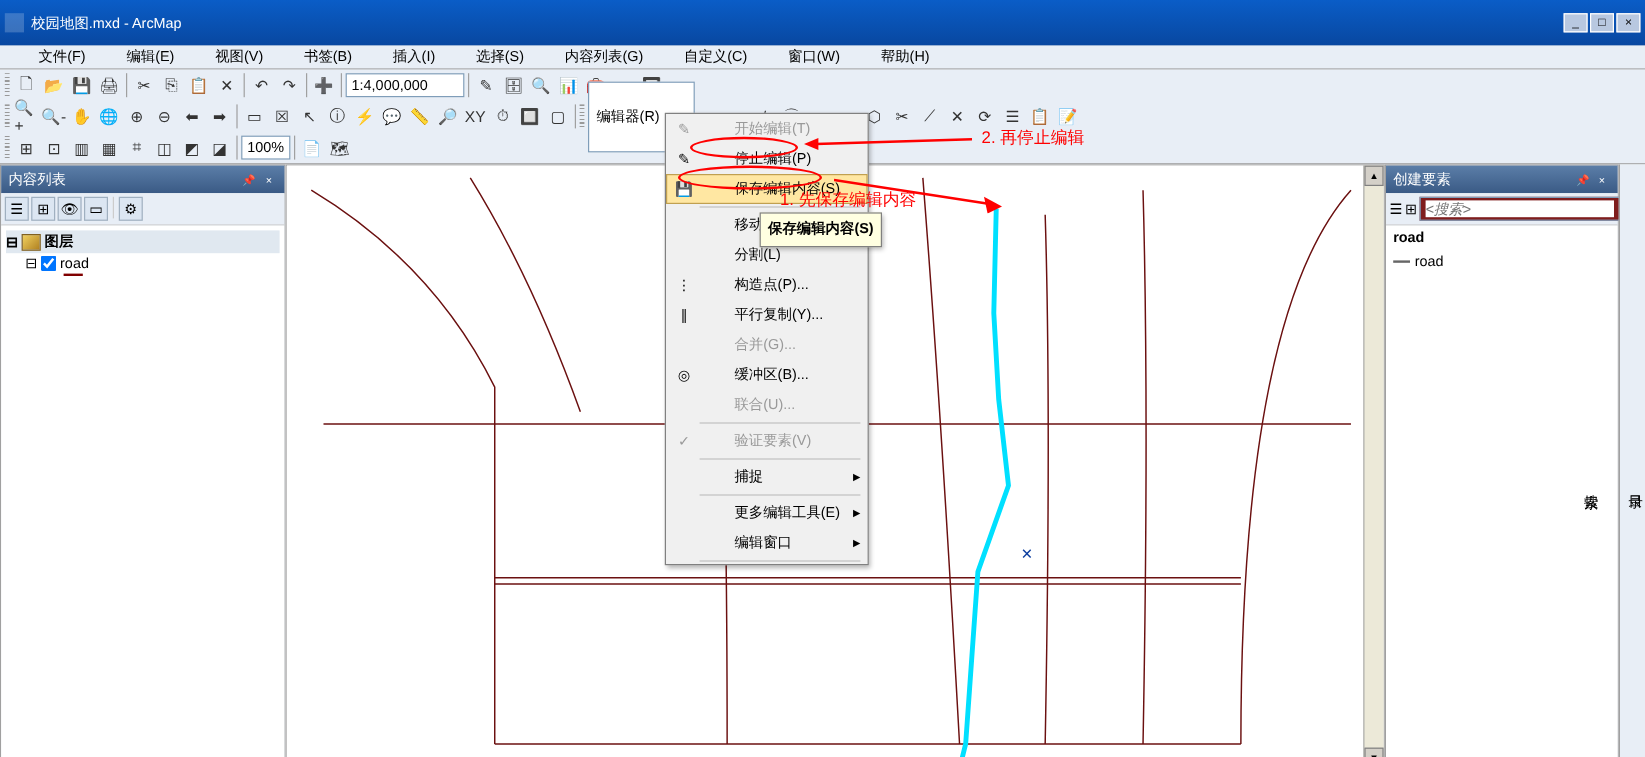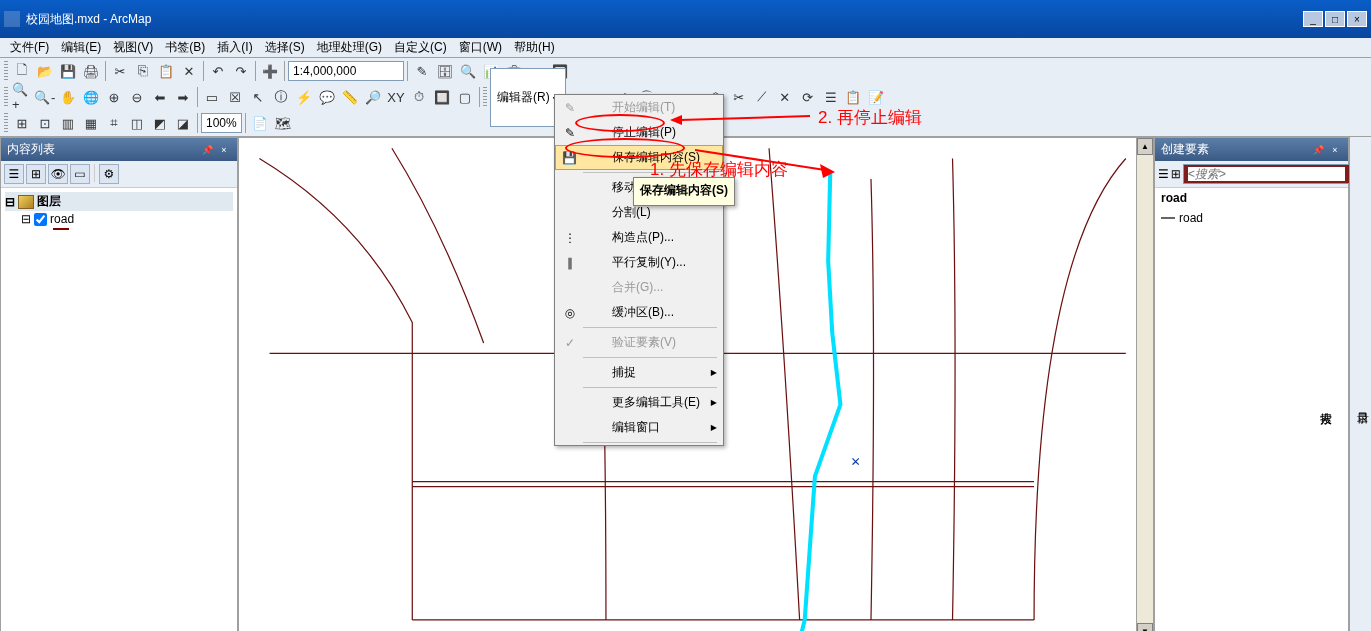--- a/index.html
+++ b/index.html
@@ -3,28 +3,28 @@
 <meta charset="utf-8">
 <style>
 * { box-sizing: border-box; margin: 0; padding: 0; font-family: "SimSun", "Microsoft YaHei", sans-serif; font-size: 12px; }
 body { width: 1371px; height: 631px; background: #eee; overflow: hidden; position: relative; }
 .titlebar { background: linear-gradient(to bottom, #0a5dc7, #0847a0); color: #fff; height: 38px; display: flex; align-items: center; padding: 0 4px; }
 .titlebar .icon { width: 16px; height: 16px; background: #fff3; margin-right: 6px; }
 .titlebar .title { flex: 1; font-size: 12px; }
 .titlebar .winbtns { display: flex; gap: 2px; }
 .titlebar .winbtn { width: 20px; height: 16px; background: #b8c8e0; border: 1px solid #fff; display: flex; align-items: center; justify-content: center; font-size: 10px; color: #000; }
 .menubar { background: #e8eef6; height: 20px; display: flex; align-items: center; border-bottom: 1px solid #a0a0a0; padding-left: 4px; }
-.menubar .item { padding: 2px 6px; cursor: default; }
+.menubar .item { padding: 2px 6px; cursor: default; margin-left: 22px; }
 .toolbar-area { background: #e8eef6; border-bottom: 1px solid #a0a0a0; }
 .toolbar-row { display: flex; align-items: center; height: 26px; padding-left: 4px; gap: 1px; }
 .toolbar-row .grip { width: 4px; height: 20px; background: repeating-linear-gradient(to bottom, #999 0, #999 1px, transparent 1px, transparent 3px); margin-right: 2px; }
 .tbtn { width: 22px; height: 22px; border: 1px solid transparent; display: flex; align-items: center; justify-content: center; font-size: 13px; color: #333; }
 .sep { width: 1px; height: 20px; background: #a0a0a0; margin: 0 2px; }
-.scale-box { width: 116px; height: 20px; border: 1px solid #7f9db9; background: #fff; padding: 1px 4px; display: flex; align-items: center; }
-.editor-btn { border: 1px solid #7f9db9; background: #fff; padding: 20px 6px; display: flex; align-items: flex-end; gap: 3px; }
+.scale-box { width: 99px; height: 20px; border: 1px solid #7f9db9; background: #fff; padding: 1px 4px; display: flex; align-items: center; }
+.editor-btn { border: 1px solid #7f9db9; background: #fff; padding: 20px 6px; display: flex; align-items: flex-end; gap: 16px; }
 .main-area { display: flex; height: calc(100% - 22px - 20px - 78px); }
 .panel { background: #eef2f8; border: 1px solid #a0a0a0; display: flex; flex-direction: column; }
 .panel-header { background: linear-gradient(to bottom, #5b7ea8, #3a5a85); color: #fff; padding: 3px 6px; font-size: 12px; display: flex; align-items: center; justify-content: space-between; gap: 12px; }
 .panel-header .pbtns { display: flex; gap: 2px; }
 .panel-header .pbtn { width: 14px; height: 14px; display: flex; align-items: center; justify-content: center; font-size: 9px; cursor: default; }
 .panel-toolbar { background: #e8eef6; padding: 3px; border-bottom: 1px solid #ccc; display: flex; gap: 2px; }
 .panel-toolbar .ptbtn { width: 20px; height: 20px; border: 1px solid #a0b0c0; background: #dce6f2; display: flex; align-items: center; justify-content: center; }
 .toc { flex: 1; background: #fff; padding: 4px; overflow: auto; }
 .toc .node { display: flex; align-items: center; gap: 3px; padding: 1px 0; }
 .toc .node.root { font-weight: bold; background: #e0e8f0; }
@@ -45,21 +45,21 @@
 .context-menu .mitem .micon { width: 18px; height: 16px; display: flex; align-items: center; justify-content: center; }
 .context-menu .mitem .mlabel { flex: 1; margin-left: 25px; }
 .context-menu .mitem .marrow { font-size: 8px; }
 .context-menu .mitem.disabled { color: #999; }
 .context-menu .mitem.highlighted { background: #ffe7a2; border: 1px solid #c0a050; padding: 3px 5px; }
 .context-menu .msep { height: 1px; background: #c0c0c0; margin: 2px 6px 2px 28px; }
 .tooltip { position: absolute; background: #ffffe1; border: 1px solid #808080; padding: 4px 6px; box-shadow: 2px 2px 4px rgba(0,0,0,0.3); z-index: 200; max-width: 210px; }
 .tooltip .tt-title { font-weight: bold; margin-bottom: 2px; }
 .red-ellipse { position: absolute; border: 2px solid #f00; border-radius: 50%; z-index: 150; pointer-events: none; }
 .red-arrow { position: absolute; z-index: 150; pointer-events: none; }
-.red-text { position: absolute; color: #f00; font-size: 17px; z-index: 150; }
+.red-text { position: absolute; color: #f00; font-size: 14px; z-index: 150; }
 .create-panel-toolbar { background: #e8eef6; padding: 3px; border-bottom: 1px solid #ccc; display: flex; gap: 2px; align-items: center; }
 .search-box { flex: 1; border: 1px solid #7f9db9; background: #7f1d1d; padding: 2px 4px; display: flex; align-items: center; }
 .search-box input { border: none; outline: none; flex: 1; color: #888; font-style: italic; font-family: inherit; }
 .create-list { flex: 1; background: #fff; overflow: auto; }
 .create-list .citem { padding: 3px 6px; display: flex; align-items: center; gap: 4px; }
 .create-list .citem.header { font-weight: bold; }
 .line-sym { width: 14px; height: 2px; background: #666; }
 .right-tabs { width: 22px; background: #e8eef6; border-left: 1px solid #a0a0a0; display: flex; flex-direction: column; align-items: center; padding-top: 20px; gap: 20px; writing-mode: vertical-rl; }
 .bottom-tabs { display: flex; background: #e8eef6; border-top: 1px solid #a0a0a0; padding: 2px; gap: 2px; }
 .bottom-tab { width: 18px; height: 14px; border: 1px solid #999; background: #fff; }
@@ -77,21 +77,21 @@
   </div>
 </div>
 
 <div class="menubar">
   <div class="item">文件(F)</div>
   <div class="item">编辑(E)</div>
   <div class="item">视图(V)</div>
   <div class="item">书签(B)</div>
   <div class="item">插入(I)</div>
   <div class="item">选择(S)</div>
-  <div class="item">地理处理(G)</div>
+  <div class="item">内容列表(G)</div>
   <div class="item">自定义(C)</div>
   <div class="item">窗口(W)</div>
   <div class="item">帮助(H)</div>
 </div>
 
 <div class="toolbar-area">
   <div class="toolbar-row">
     <div class="grip"></div>
     <div class="tbtn">🗋</div>
     <div class="tbtn">📂</div>
@@ -324,20 +324,24 @@
       <div class="mlabel">平行复制(Y)...</div>
     </div>
   <div class="mitem disabled">
       <div class="micon"></div>
       <div class="mlabel">合并(G)...</div>
     </div>
   <div class="mitem">
       <div class="micon">◎</div>
       <div class="mlabel">缓冲区(B)...</div>
     </div>
+  <div class="mitem disabled">
+      <div class="micon"></div>
+      <div class="mlabel">联合(U)...</div>
+    </div>
   <div class="msep"></div>
   <div class="mitem disabled">
       <div class="micon">✓</div>
       <div class="mlabel">验证要素(V)</div>
     </div>
   <div class="msep"></div>
   <div class="mitem">
       <div class="micon"></div>
       <div class="mlabel">捕捉</div>
       <div class="marrow">▶</div>

